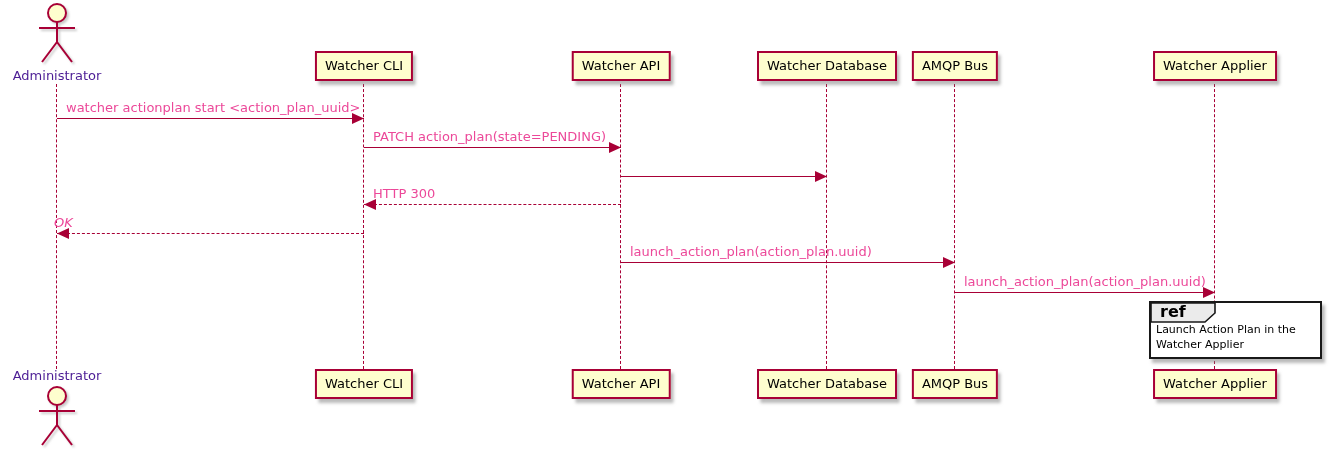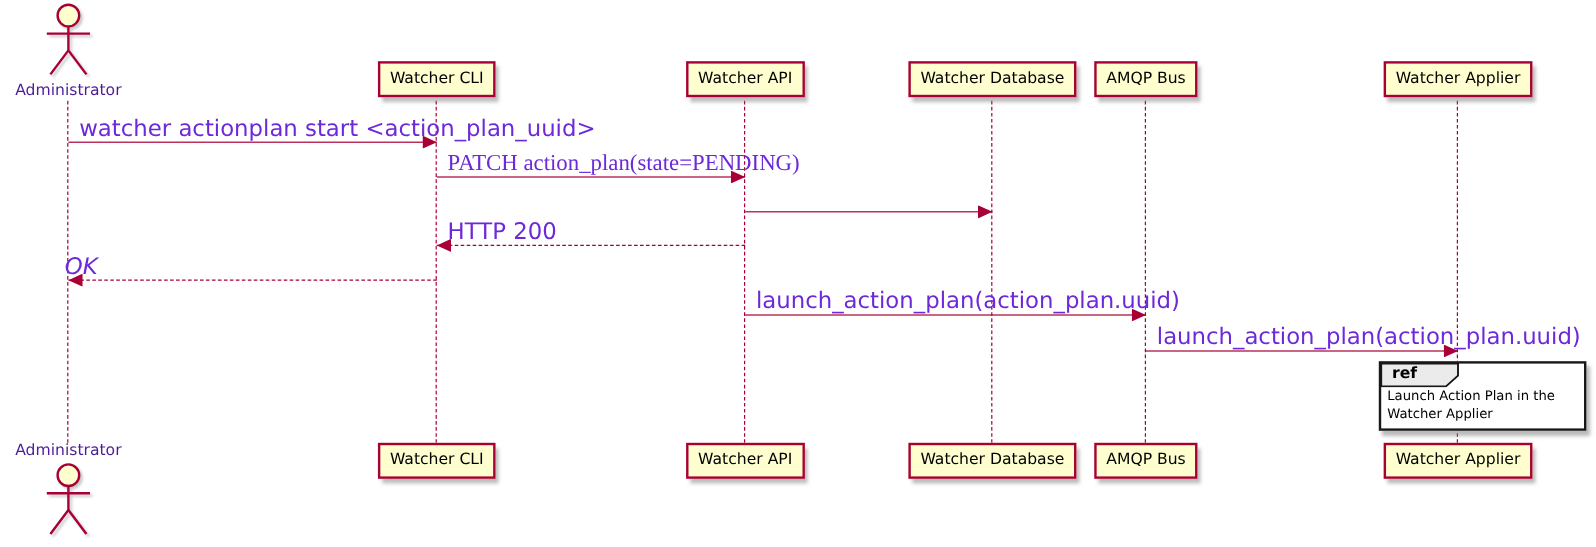--- a/index.html
+++ b/index.html
@@ -45,34 +45,34 @@
     border-top:1.5px solid #A80036;
   }
   .msg-line.dashed{border-top-style:dashed;}
   .msg-arrow{
     position:absolute;width:12px;height:11px;
     background:#A80036;z-index:2;
   }
   .msg-arrow.right{clip-path:polygon(0 0,100% 50%,0 100%);}
   .msg-arrow.left{clip-path:polygon(100% 0,0 50%,100% 100%);}
   .msg-label{
-    position:absolute;color:#6d28d9;font-size:19px;line-height:15px;
+    position:absolute;color:#ec4899;font-size:13px;line-height:15px;
     white-space:nowrap;z-index:2;
   }
   .ref-box{
     position:absolute;
     background:#ffffff;
     border:2px solid #181818;
     box-shadow:3px 4px 3px rgba(130,130,130,0.55);
     z-index:4;
   }
   .ref-header{position:absolute;top:-1px;left:-1px;z-index:5;}
   .ref-keyword{
     position:absolute;top:1px;left:9px;
-    font-size:13px;font-weight:bold;color:#000;line-height:16px;z-index:6;
+    font-size:16px;font-weight:bold;color:#000;line-height:16px;z-index:6;
     white-space:nowrap;
   }
   .ref-body{
     position:absolute;left:5px;top:20px;right:10px;
     color:#000;font-size:11px;line-height:14.5px;z-index:5;
     white-space:nowrap;
   }
 </style>
 </head>
 <body>
@@ -82,26 +82,26 @@
     <div class="lifeline" style="left: 363px; top: 84px; height: 285px; border-left-color: rgb(168, 0, 54);"></div>
     <div class="lifeline" style="left: 620px; top: 84px; height: 285px; border-left-color: rgb(168, 0, 54);"></div>
     <div class="lifeline" style="left: 826px; top: 84px; height: 285px; border-left-color: rgb(168, 0, 54);"></div>
     <div class="lifeline" style="left: 954px; top: 84px; height: 285px; border-left-color: rgb(168, 0, 54);"></div>
     <div class="lifeline" style="left: 1214px; top: 84px; height: 285px; border-left-color: rgb(168, 0, 54);"></div>
     <div class="msg-line" style="left: 57px; width: 307px; top: 118px; border-top-color: rgb(168, 0, 54);"></div>
     <div class="msg-arrow right" style="top: 113px; left: 352px; background: rgb(168, 0, 54);"></div>
     <div class="msg-label" style="left: 66px; top: 100px;">watcher actionplan start &lt;action_plan_uuid&gt;</div>
     <div class="msg-line" style="left: 364px; width: 257px; top: 147px; border-top-color: rgb(168, 0, 54);"></div>
     <div class="msg-arrow right" style="top: 142px; left: 609px; background: rgb(168, 0, 54);"></div>
-    <div class="msg-label" style="left: 373px; top: 129px; font-family: Liberation Serif, serif;">PATCH action_plan(state=PENDING)</div>
+    <div class="msg-label" style="left: 373px; top: 129px;">PATCH action_plan(state=PENDING)</div>
     <div class="msg-line" style="left: 621px; width: 206px; top: 176px; border-top-color: rgb(168, 0, 54);"></div>
     <div class="msg-arrow right" style="top: 171px; left: 815px; background: rgb(168, 0, 54);"></div>
     <div class="msg-line dashed" style="left: 364px; width: 257px; top: 204px; border-top-color: rgb(168, 0, 54);"></div>
     <div class="msg-arrow left" style="top: 199px; left: 364px; background: rgb(168, 0, 54);"></div>
-    <div class="msg-label" style="left: 373px; top: 186px;">HTTP 200</div>
+    <div class="msg-label" style="left: 373px; top: 186px;">HTTP 300</div>
     <div class="msg-line dashed" style="left: 57px; width: 307px; top: 233px; border-top-color: rgb(168, 0, 54);"></div>
     <div class="msg-arrow left" style="top: 228px; left: 57px; background: rgb(168, 0, 54);"></div>
     <div class="msg-label" style="left: 54px; top: 215px; font-style: italic;">OK</div>
     <div class="msg-line" style="left: 621px; width: 334px; top: 262px; border-top-color: rgb(168, 0, 54);"></div>
     <div class="msg-arrow right" style="top: 257px; left: 943px; background: rgb(168, 0, 54);"></div>
     <div class="msg-label" style="left: 630px; top: 244px;">launch_action_plan(action_plan.uuid)</div>
     <div class="msg-line" style="left: 955px; width: 260px; top: 292px; border-top-color: rgb(168, 0, 54);"></div>
     <div class="msg-arrow right" style="top: 287px; left: 1203px; background: rgb(168, 0, 54);"></div>
     <div class="msg-label" style="left: 964px; top: 274px;">launch_action_plan(action_plan.uuid)</div>
     <div class="actor-figure" style="left: 34px; top: 2px;"><svg width="46" height="64" viewBox="0 0 46 64">

